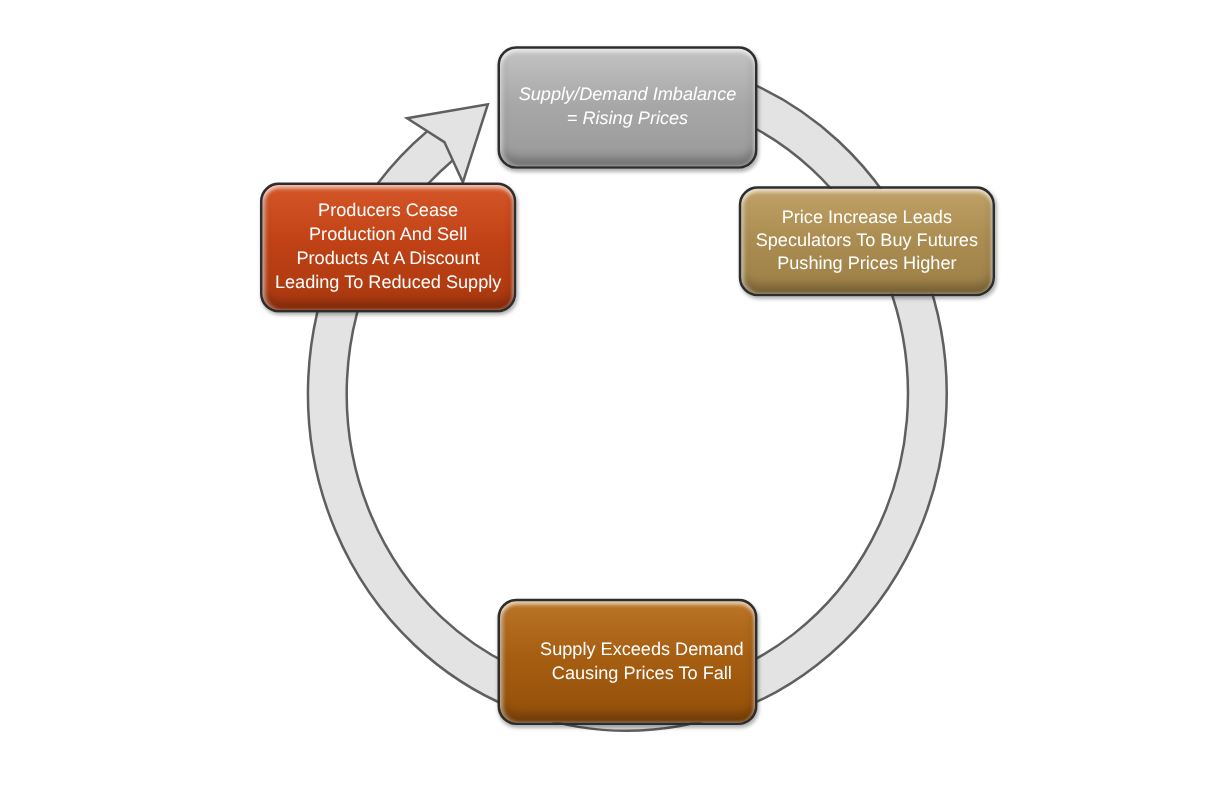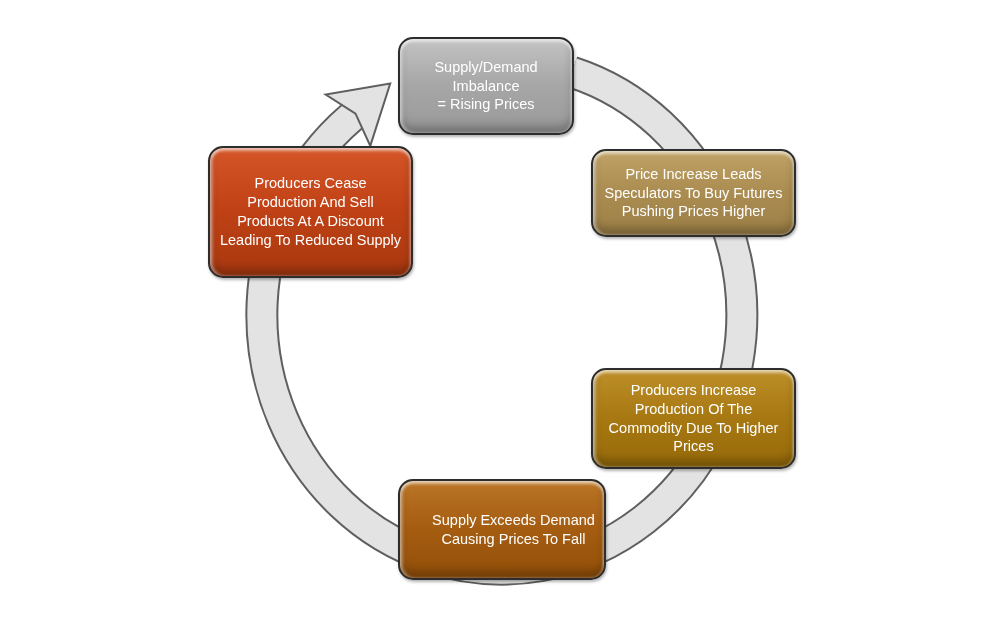--- a/index.html
+++ b/index.html
@@ -55,26 +55,26 @@
     box-shadow:
       inset 0 3px 3px rgba(255,255,255,0.55),
       inset 3px 0 3px rgba(255,255,255,0.35),
       inset -2px 0 2px rgba(255,255,255,0.20),
       inset 0 -7px 8px rgba(0,0,0,0.25),
       1px 2px 3px rgba(0,0,0,0.30);
   }
   .node-text {
     white-space: pre-line;
   }
-  .node-0 { left: 398px; top: 37px;  width: 176px; height: 98px;  }
+  .node-0 { left: 398px; top: 37px;  width: 208px; height: 98px; font-style: italic;  }
   .node-1 { left: 591px; top: 149px; width: 205px; height: 88px; }
   .node-2 { left: 591px; top: 368px; width: 205px; height: 101px; }
   .node-3 { left: 398px; top: 479px; width: 208px; height: 101px; padding-left: 28px; }
   .node-4 { left: 208px; top: 368px; width: 205px; height: 101px; }
-  .node-5 { left: 208px; top: 146px; width: 205px; height: 132px; }
+  .node-5 { left: 208px; top: 146px; width: 205px; height: 104px; }
 </style>
 </head>
 <body>
 
 <div class="canvas">
 
   <svg class="ring-svg" viewBox="0 0 981 630" aria-hidden="true">
 
     <path class="ring-outer" d="M 572.1 72.2 A 240 254 0 1 1 360.9 109.5"></path>
     <path class="ring-inner" d="M 572.1 72.2 A 240 254 0 1 1 360.9 109.5"></path>
@@ -87,26 +87,20 @@
     <span class="node-text">Supply/Demand Imbalance
 = Rising Prices</span>
   </div>
 
   <div class="node node-1" style="--hi: #c0a267; --fill: #ab8d52; --lo: #9c7f45;">
     <span class="node-text">Price Increase Leads
 Speculators To Buy Futures
 Pushing Prices Higher</span>
   </div>
 
-  <div class="node node-2" style="--hi: #bd8f2a; --fill: #a87912; --lo: #966a09;">
-    <span class="node-text">Producers Increase
-Production Of The
-Commodity Due To Higher
-Prices</span>
-  </div>
 
   <div class="node node-3" style="--hi: #bb7527; --fill: #a55d11; --lo: #934f09;">
     <span class="node-text">Supply Exceeds Demand
 Causing Prices To Fall</span>
   </div>
 
 
   <div class="node node-5" style="--hi: #d45628; --fill: #bf4115; --lo: #a9380f;">
     <span class="node-text">Producers Cease
 Production And Sell

